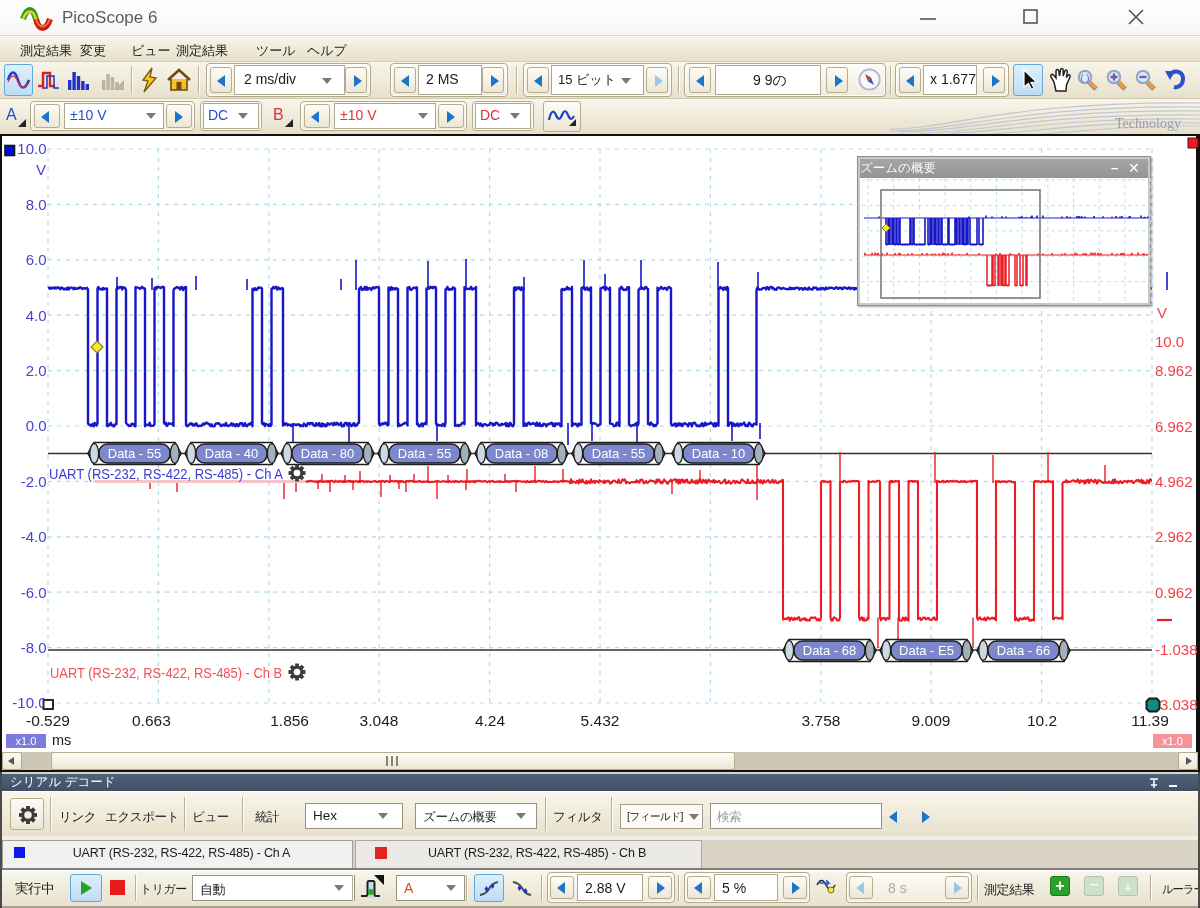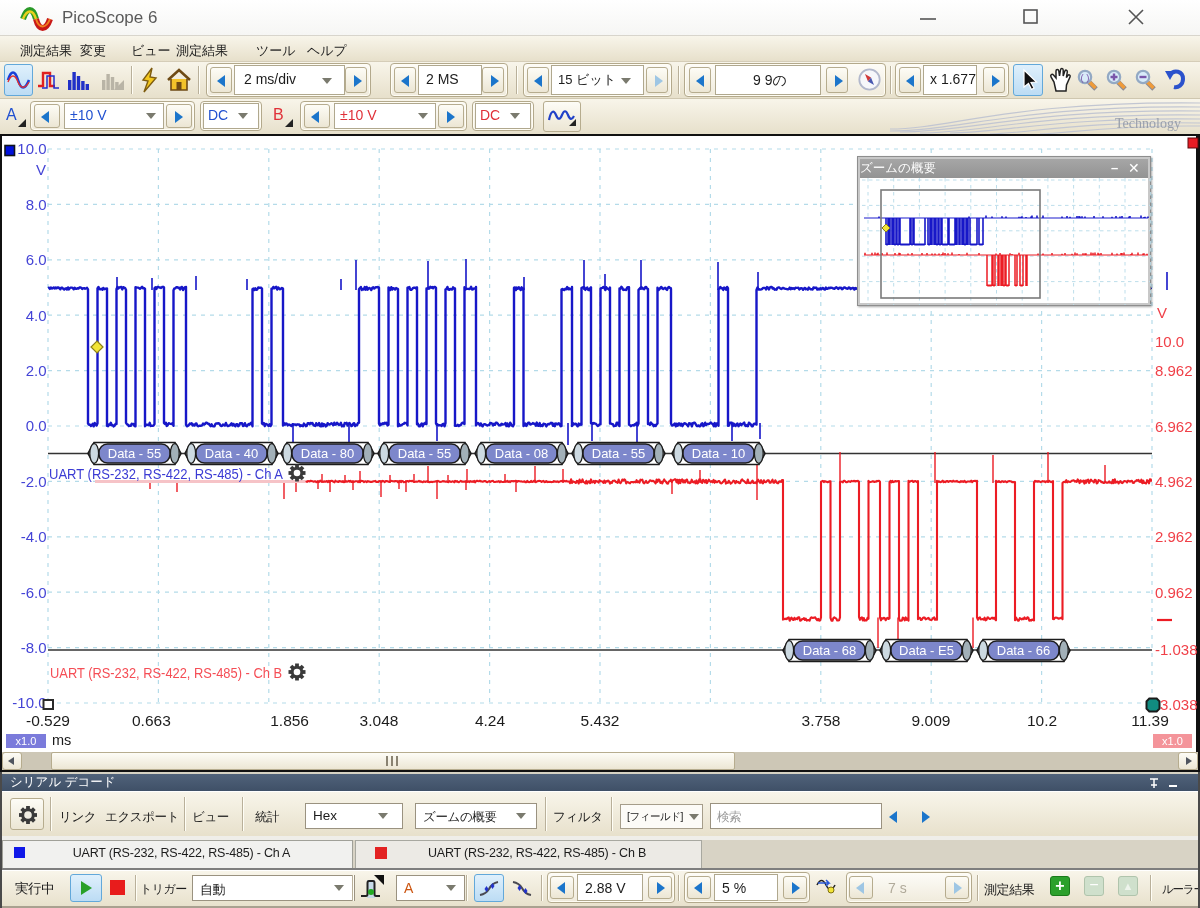--- a/index.html
+++ b/index.html
@@ -514,21 +514,21 @@
   </div>
 <svg class="abs" width="24" height="24" style="left:815px;top:877px">
 <path d="M2 8 C5 2,8 2,11 8 C14 14,17 14,20 8" fill="none" stroke="#222" stroke-width="1.5"></path>
 <path d="M3 6 H14 L11 3 M14 6 L11 9" stroke="#2858d8" stroke-width="1.5" fill="none"></path>
 <circle cx="16" cy="13" r="3" fill="#f2e438" stroke="#807010"></circle>
 </svg>
 <div class="grp" style="left:846px;top:872px;width:126px;height:31px"></div>
 <div class="abtn" style="left:849px;top:876px;width:24px;height:23px">
     <div class="tri-l" style="left:6px;top:5px;border-right-color:#9ec6e4"></div>
   </div>
-<div class="abs" style="left:888px;top:880px;font-size:14px;color:#b0aa9a">7 s</div>
+<div class="abs" style="left:888px;top:880px;font-size:14px;color:#b0aa9a">8 s</div>
 <div class="abtn" style="left:945px;top:876px;width:24px;height:23px">
     <div class="tri-r" style="left:8px;top:5px;border-left-color:#9ec6e4"></div>
   </div>
 <div class="sep" style="left:977px;top:875px;height:26px"></div>
 <div class="abs cjk" style="left:984px;top:881px;font-size:13px;color:#1c1c1c">測定結果</div>
 <div class="abs" style="left:1050px;top:876px;width:20px;height:20px;background:#2ca02c;border:1px solid #1a7a1a;border-radius:3px"></div>
 <div class="abs" style="left:1050px;top:874px;width:20px;height:20px;color:#fff;font-size:16px;font-weight:bold;text-align:center;line-height:23px">+</div>
 <div class="abs" style="left:1084px;top:876px;width:20px;height:20px;background:#cfe0cc;border:1px solid #b0c4ac;border-radius:3px"></div>
 <div class="abs" style="left:1084px;top:874px;width:20px;height:20px;color:#fff;font-size:16px;text-align:center;line-height:22px">−</div>
 <div class="abs" style="left:1118px;top:876px;width:20px;height:20px;background:#cfe0cc;border:1px solid #b0c4ac;border-radius:3px"></div>

